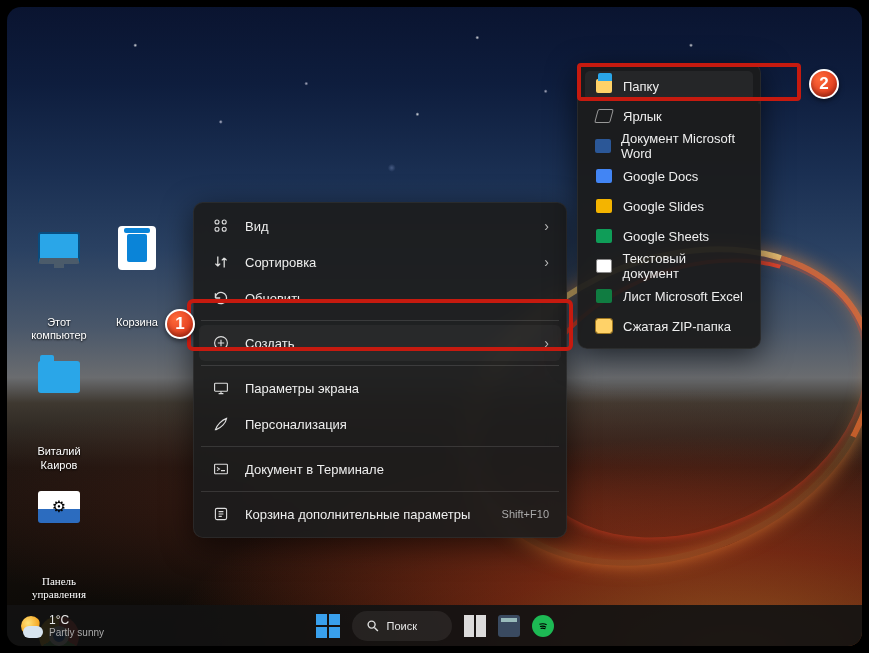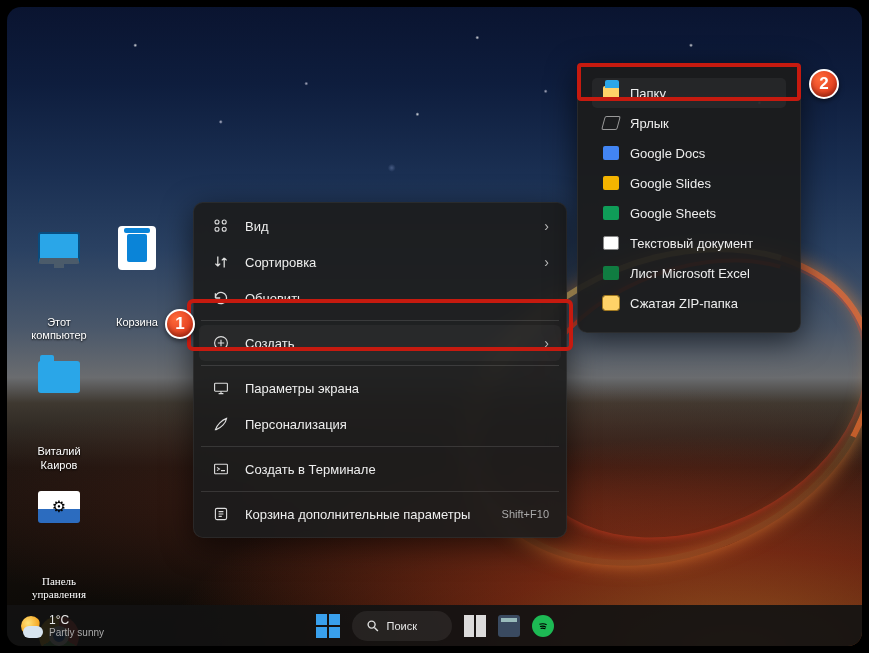--- a/index.html
+++ b/index.html
@@ -82,21 +82,21 @@
     .cmenu .ic{width:20px;height:20px;margin-right:14px;display:flex;align-items:center;justify-content:center;color:#d8d8d8;}
     .cmenu .txt{flex:1;}
     .cmenu .chev{color:#bbb;font-size:14px;}
     .cmenu .hint{color:#aaa;font-size:11px;margin-left:auto;}
     .sep{height:1px;background:rgba(255,255,255,.12);margin:4px 2px;}
     .hl-red1{position:absolute;top:292px;left:180px;width:386px;height:52px;border:4px solid #c61a0f;border-radius:6px;pointer-events:none;}
     .hl-red2{position:absolute;top:56px;left:570px;width:224px;height:38px;border:4px solid #c61a0f;border-radius:4px;pointer-events:none;}
     .badge{position:absolute;width:30px;height:30px;border-radius:50%;background:radial-gradient(circle at 35% 30%,#ff6a3a,#d42a13);color:#fff;font-weight:700;font-size:17px;display:flex;align-items:center;justify-content:center;border:2px solid #fff;box-shadow:0 2px 5px rgba(0,0,0,.5),inset 0 -3px 4px rgba(0,0,0,.3);}
     .b1{top:302px;left:158px;} .b2{top:62px;left:802px;}
     
-    .smenu{position:absolute;top:56px;left:570px;width:224px;background:rgba(28,28,28,.94);border-radius:10px;padding:15px;box-shadow:0 8px 30px rgba(0,0,0,.6),inset 0 0 0 1px rgba(255,255,255,.06);font-size:13px;color:#eee;}
+    .smenu{position:absolute;top:56px;left:570px;width:184px;background:rgba(28,28,28,.94);border-radius:10px;padding:8px;box-shadow:0 8px 30px rgba(0,0,0,.6),inset 0 0 0 1px rgba(255,255,255,.06);font-size:13px;color:#eee;}
     .smenu .row{display:flex;align-items:center;height:30px;padding:0 10px;border-radius:5px;cursor:pointer;}
     .smenu .row.sel{background:rgba(255,255,255,.05);}
     .smenu .ic{width:18px;height:18px;margin-right:10px;display:flex;align-items:center;justify-content:center;}
     .sic{width:16px;height:14px;border-radius:2px;}
     .sic.folder{background:#ffd268;} .sic.link{background:transparent;border:1px solid #999;transform:skewX(-15deg);}
     .sic.word{background:#2b5797;} .sic.gdoc{background:#4285f4;} .sic.gsheet{background:#0f9d58;border-radius:2px;}
     .sic.gslide{background:#f4b400;} .sic.txt{background:#fff;border:1px solid #888;} .sic.excel{background:#107c41;} .sic.zip{background:#ffd268;outline:1px solid #a07820;}
     
     .taskbar{position:absolute;left:0;right:0;bottom:0;height:41px;background:rgba(18,18,18,.92);display:flex;align-items:center;padding:0 14px;color:#e6e6e6;font-size:11px;}
     .wx{display:flex;align-items:center;gap:8px;}
@@ -221,21 +221,21 @@
       <span class="txt">Персонализация</span>
     </div>
     <div class="sep"></div>
     <div class="row">
       <span class="ic">
           <svg viewBox="0 0 20 20" width="16" height="16" stroke="#ddd" fill="none" stroke-width="1.4">
             <rect x="2" y="4" width="16" height="12" rx="1"></rect>
             <path d="M5 8l3 2-3 2M10 12h5"></path>
           </svg>
         </span>
-      <span class="txt">Создать в Терминале</span>
+      <span class="txt">Документ в Терминале</span>
     </div>
     <div class="sep"></div>
     <div class="row">
       <span class="ic">
           <svg viewBox="0 0 20 20" width="16" height="16" stroke="#ddd" fill="none" stroke-width="1.4">
             <rect x="3" y="3" width="14" height="14" rx="2"></rect>
             <path d="M7 7h6M7 10h6M7 13h4"></path>
           </svg>
         </span>
       <span class="txt">Корзина дополнительные параметры</span>
@@ -248,20 +248,26 @@
         <span class="ic">
           <span class="sic folder"></span>
         </span>
         <span>Папку</span>
       </div>
     <div class="row">
         <span class="ic">
           <span class="sic link"></span>
         </span>
         <span>Ярлык</span>
+      </div>
+    <div class="row">
+        <span class="ic">
+          <span class="sic word"></span>
+        </span>
+        <span>Документ Microsoft Word</span>
       </div>
     <div class="row">
         <span class="ic">
           <span class="sic gdoc"></span>
         </span>
         <span>Google Docs</span>
       </div>
     <div class="row">
         <span class="ic">
           <span class="sic gslide"></span>

